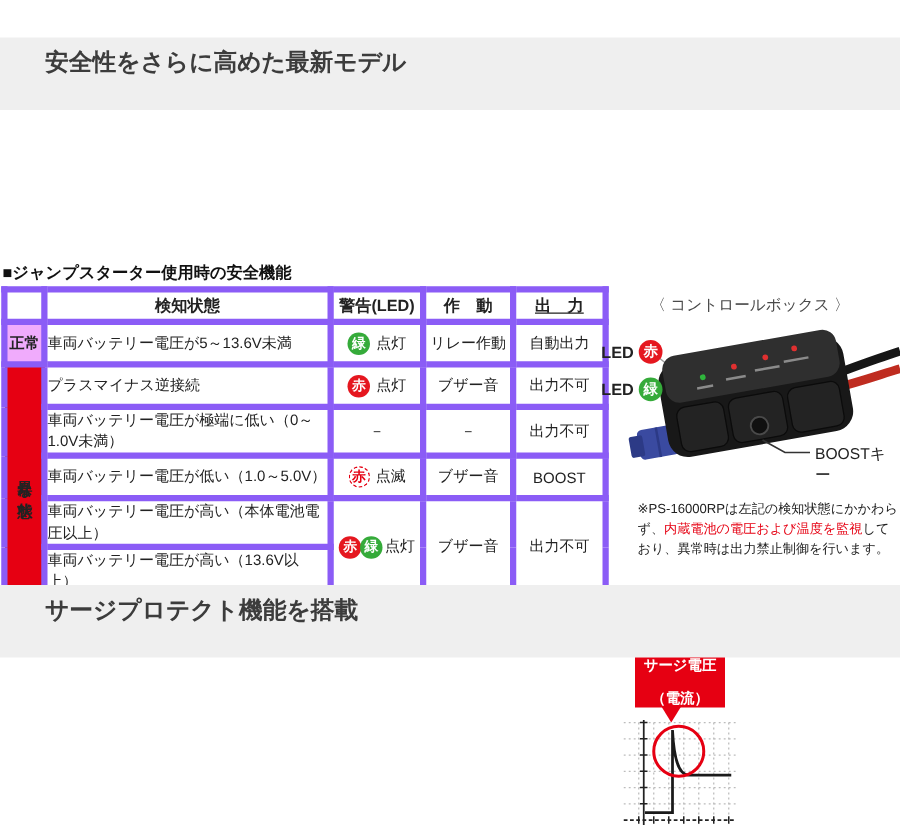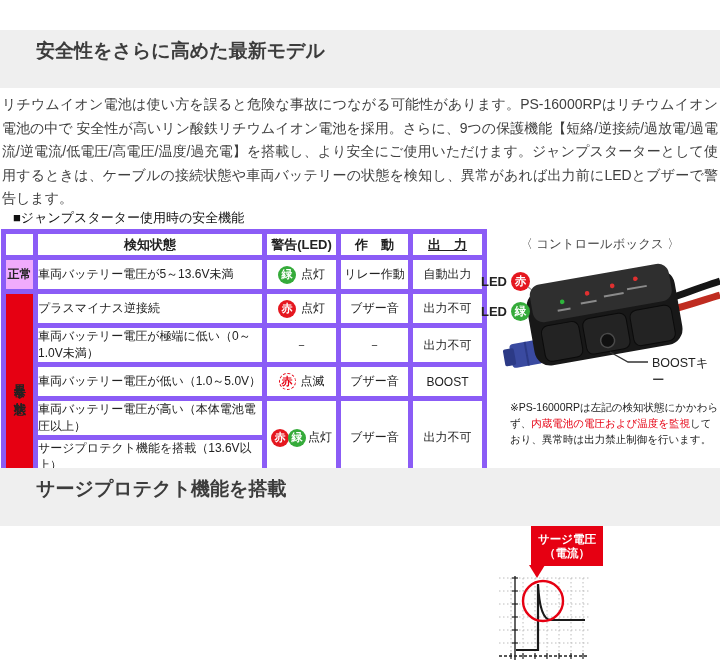--- a/index.html
+++ b/index.html
@@ -7,21 +7,21 @@
   .page{position:relative;width:720px;height:670px;background:#fff;overflow:hidden;}
 
   
   .heading-bar{position:absolute;left:0;width:720px;height:58px;background:#efefef;}
   .heading-bar h2{margin:0;padding-left:36px;font-size:19px;line-height:42px;color:#3c3c3c;font-weight:bold;}
   .notch{position:absolute;left:38px;width:0;height:0;border-left:12px solid transparent;border-right:12px solid transparent;border-top:12px solid #efefef;}
 
   .body-text{position:absolute;font-size:14px;line-height:23.5px;color:#3f3f3f;text-align:justify;}
 
   
-  .table-title{position:absolute;left:13px;top:209px;font-size:13px;font-weight:normal;color:#111;}
+  .table-title{position:absolute;left:2px;top:209px;font-size:13px;font-weight:bold;color:#111;}
   table.safety{position:absolute;left:1px;top:229px;border-collapse:collapse;table-layout:fixed;}
   table.safety th,table.safety td{border:5px solid #8b5cf6;padding:0;font-size:12px;color:#222;}
   table.safety th{height:21px;font-size:13px;font-weight:bold;background:#fff;text-align:center;}
   td.detect{width:224px;text-align:left;padding:0 4px 0 8px;}
   td.cellc{text-align:center;}
   .row-std td{height:29px;}
   .row-sm td{height:25px;}
   .state-normal{width:27px;background:#f0abfc;color:#fff;font-weight:bold;font-size:12px;text-align:center;}
   .state-abnormal{width:27px;background:#e60012;color:#fff;font-weight:bold;font-size:12px;text-align:center;writing-mode:vertical-rl;text-orientation:upright;letter-spacing:1px;}
   .col-led{width:69px;}.col-act{width:67px;}.col-out{width:69px;text-decoration:underline;}
@@ -37,35 +37,34 @@
   .cb-label{position:absolute;display:flex;align-items:center;gap:4px;font-size:13px;font-weight:bold;color:#222;}
   .cb-badge{width:19px;height:19px;border-radius:50%;color:#fff;font-size:11.5px;font-weight:bold;display:inline-flex;align-items:center;justify-content:center;}
   .cb-badge.red{background:#e5171f;}
   .cb-badge.green{background:#35ab3a;}
   .boost-label{position:absolute;left:652px;top:355px;font-size:12.5px;color:#222;}
   .cb-note{position:absolute;left:462px;top:388px;width:210px;font-size:10.5px;line-height:16px;color:#222;margin-left:48px;}
   .cb-note .red-text{color:#e60012;}
 
   
   .surge-box{position:absolute;left:485px;top:518px;width:140px;height:150px;}
-  .surge-badge{position:absolute;left:23px;top:8px;width:72px;height:40px;background:#e60012;color:#fff;font-size:11.5px;font-weight:bold;text-align:center;display:flex;flex-direction:column;justify-content:center;line-height:14px;margin-left:23px;}
+  .surge-badge{position:absolute;left:23px;top:8px;width:72px;height:40px;background:#e60012;color:#fff;font-size:11.5px;font-weight:bold;text-align:center;display:flex;flex-direction:column;justify-content:space-between;line-height:14px;}
   .surge-tail{position:absolute;left:44px;top:47px;width:0;height:0;border-left:8px solid transparent;border-right:8px solid transparent;border-top:13px solid #e60012;}
   .surge-svg{position:absolute;left:0;top:58px;}
 </style>
 </head>
 <body>
 
 <div class="page">
 
   <div class="heading-bar" style="top:30px;">
     <h2>安全性をさらに高めた最新モデル</h2>
   </div>
   <div class="notch" style="top:72px;"></div>
 
-  <p class="body-text" style="left:2px;top:79px;width:716px;">リチウムイオン電池は使い方を誤ると危険な事故につながる可能性があります。PS-16000RPはリチウムイオン電池の中で 安全性が高いリン酸鉄リチウムイオン電池を採用。さらに、9つの保護機能【短絡/逆接続/過放電/過電流/逆電流/低電圧/高電圧/温度/過充電】を搭載し、より安全にご使用いただけます。ジャンプスターターとして使用するときは、ケーブルの接続状態や車両バッテリーの状態を検知し、異常があれば出力前にLEDとブザーで警告します。</p>
 
   <div class="table-title">■ジャンプスターター使用時の安全機能</div>
 
   <table class="safety">
     <tbody>
         <tr>
       <th style="width:27px;"></th>
       <th class="col-detect" style="width:224px;">検知状態</th>
       <th class="col-led">警告(LED)</th>
       <th class="col-act">作　動</th>
@@ -118,21 +117,21 @@
         <span class="led-wrap" style="gap:2px;">
           <span class="led-circle led-red led-pair">赤</span>
           <span class="led-circle led-green">緑</span>
           <span>点灯</span>
         </span>
       </td>
       <td class="cellc" rowspan="2">ブザー音</td>
       <td class="cellc" rowspan="2">出力不可</td>
     </tr>
     <tr class="row-sm">
-      <td class="detect">サージプロテクト機能を搭載（13.6V以上）</td>
+      <td class="detect">車両バッテリー電圧が高い（13.6V以上）</td>
     </tr>
   </tbody>
     </table>
 
   <div class="cb-title">〈 コントロールボックス 〉</div>
 
   <svg class="cb-svg" style="position:absolute;left:478px;top:250px;" width="242" height="146" viewBox="0 0 242 146">
 
     <line x1="44" y1="32" x2="60" y2="45" stroke="#9a9a9a" stroke-width="1.2"></line>
     <line x1="44" y1="62" x2="62" y2="61" stroke="#9a9a9a" stroke-width="1.2"></line>

